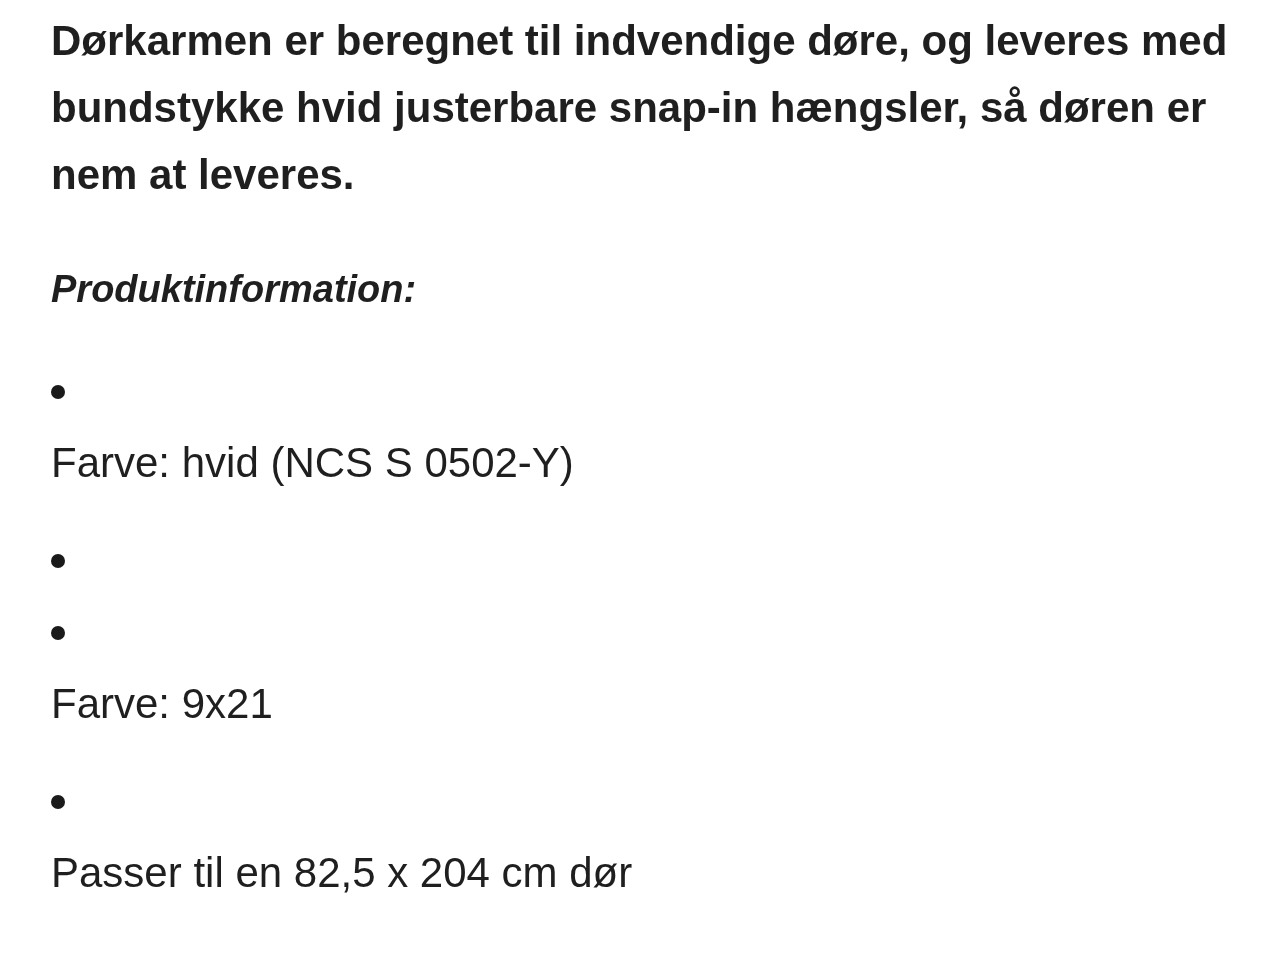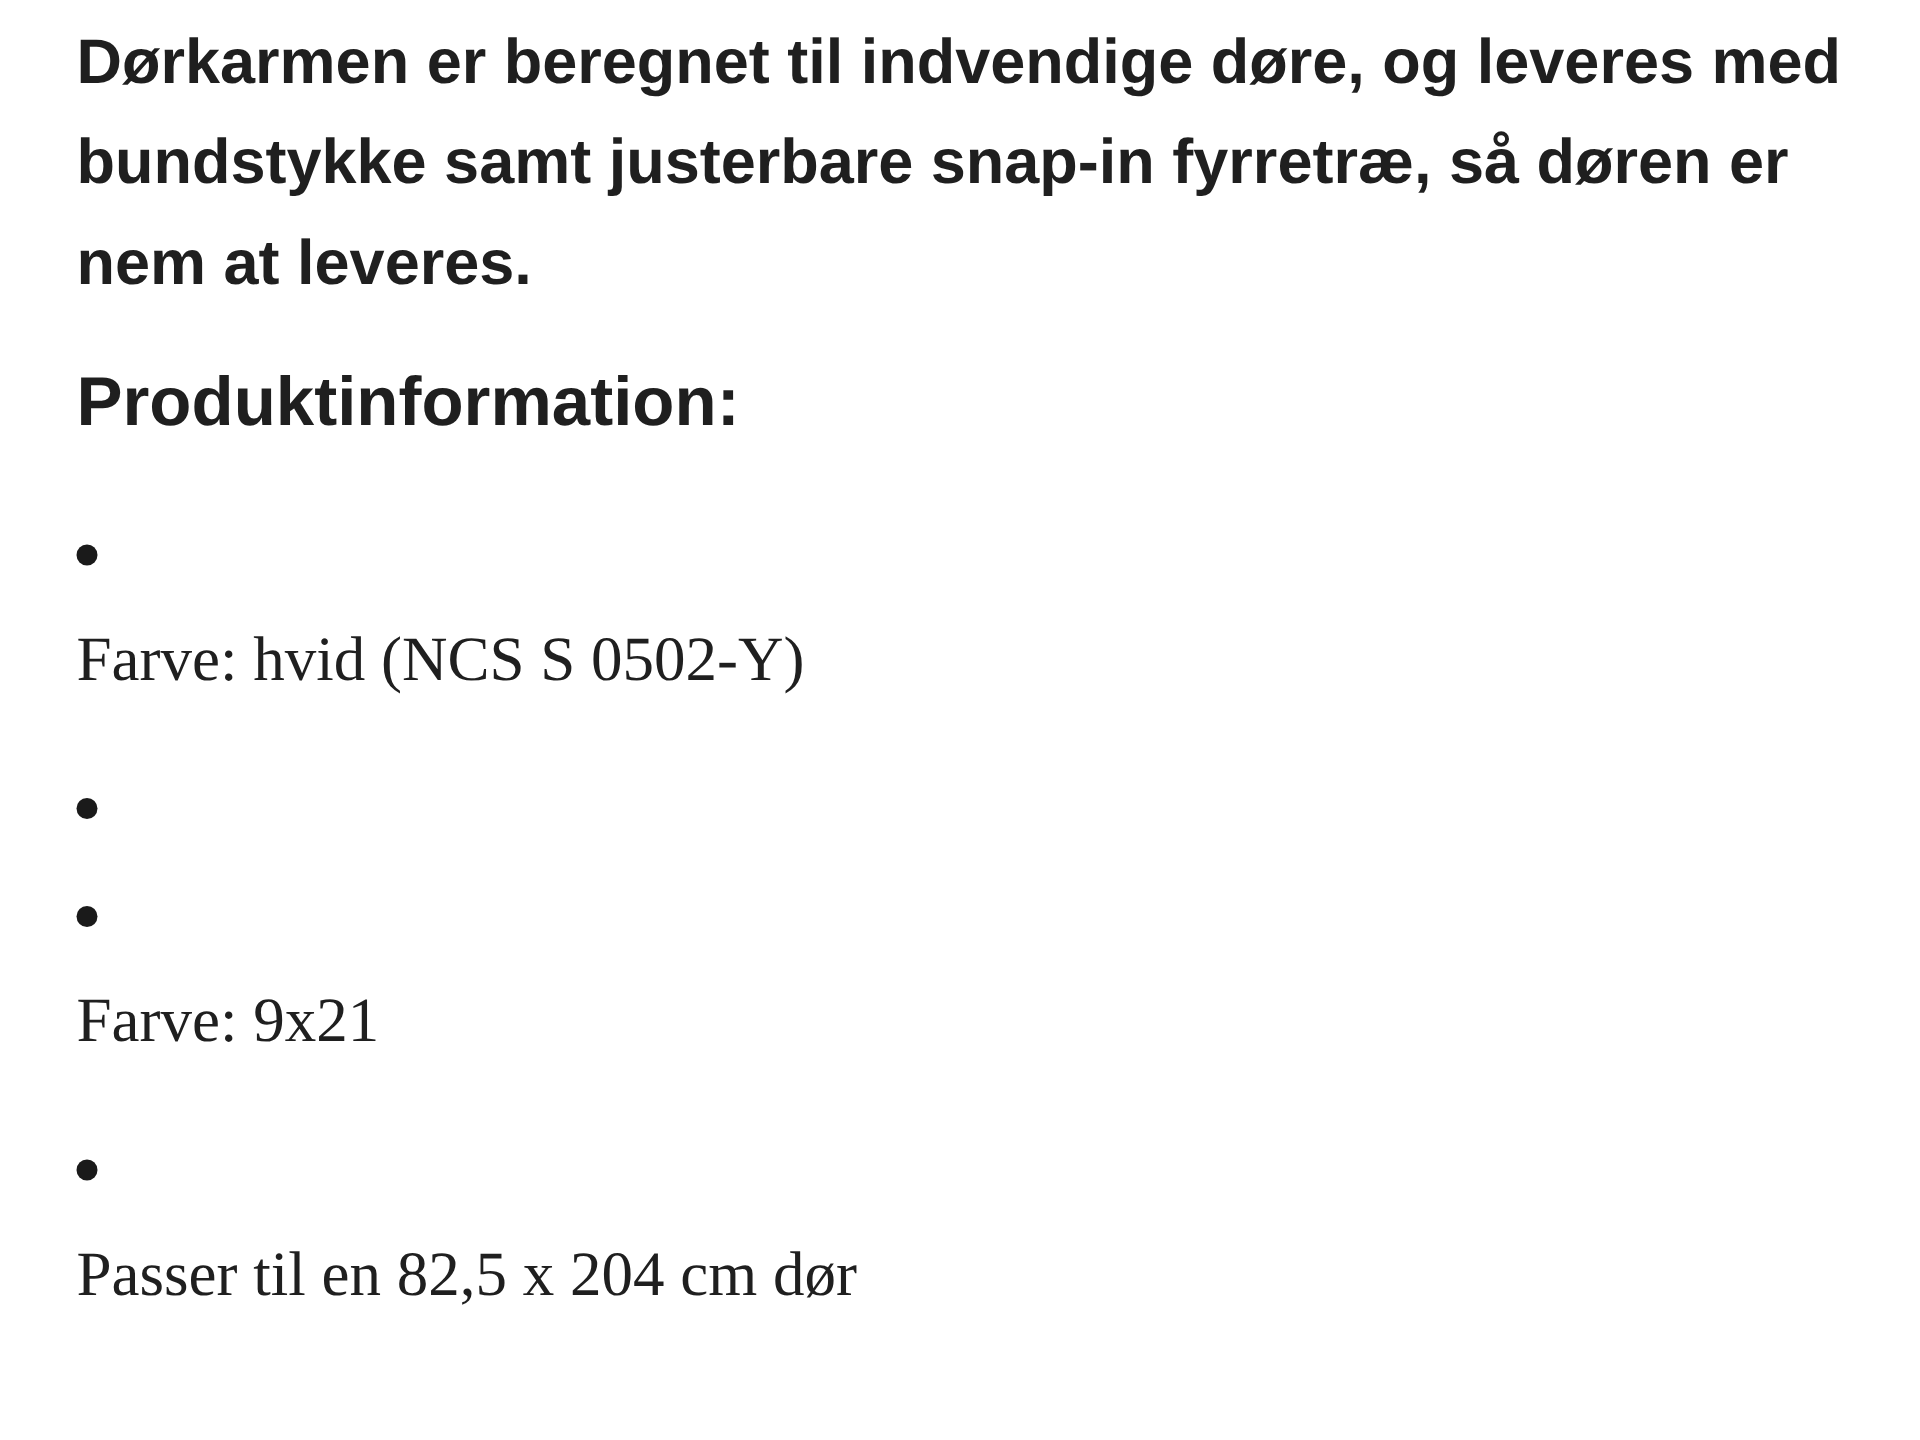--- a/index.html
+++ b/index.html
@@ -17,34 +17,34 @@
   .page {
     padding: 7px 60px 0 51px;
   }
   .intro-line {
     font-size: 42px;
     line-height: 67px;
     white-space: nowrap;
     font-weight: bold;
   }
   .heading {
-    font-size: 46px;
+    font-size: 38px;
     line-height: 67px;
     font-weight: 700;
-    margin: 26px 0 0 0;
+    margin: 48px 0 0 0;
+    font-style: italic;
   }
   .list {
     margin: 0;
     padding: 0;
   }
   .item {
     list-style: none;
     margin: 0;
     padding: 0;
-    font-family: Liberation Serif, serif;
   }
   .dot {
     display: block;
     width: 14px;
     height: 14px;
     border-radius: 50%;
     background: #1a1a1a;
     margin-top: 58px;
   }
   .item:first-child .dot {
@@ -57,21 +57,21 @@
     white-space: nowrap;
   }
 </style>
 </head>
 <body>
 
 <div class="page">
 
   <div class="intro">
     <div class="intro-line">Dørkarmen er beregnet til indvendige døre, og leveres med</div>
-    <div class="intro-line">bundstykke samt justerbare snap-in fyrretræ, så døren er</div>
+    <div class="intro-line">bundstykke hvid justerbare snap-in hængsler, så døren er</div>
     <div class="intro-line">nem at leveres.</div>
   </div>
 
   <h3 class="heading">Produktinformation:</h3>
 
   <ul class="list">
     <li class="item">
       <span class="dot"></span>
       <div class="item-label">Farve: hvid (NCS S 0502-Y)</div>
     </li>

